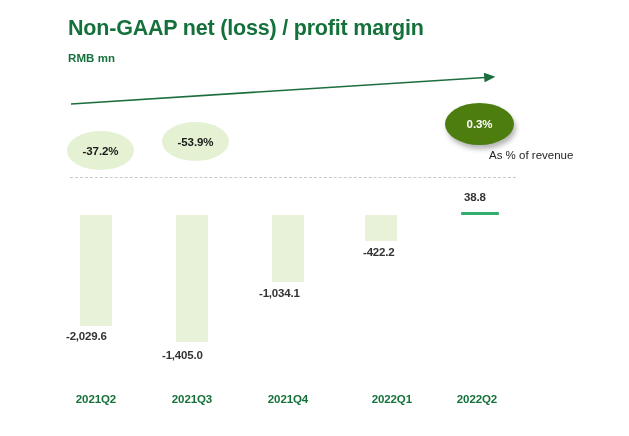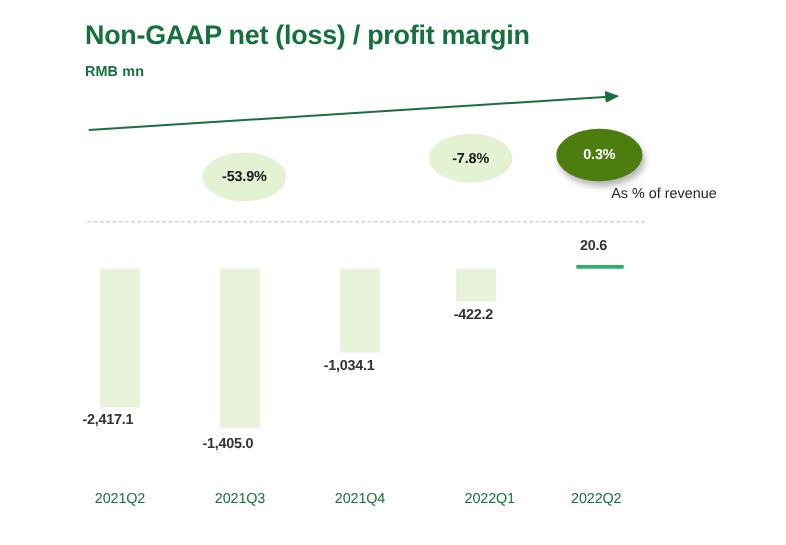--- a/index.html
+++ b/index.html
@@ -29,65 +29,65 @@
   .legend{position:absolute;font-size:11.5px;color:#262626;white-space:nowrap;}
 
   .zeroline{position:absolute;border-top:1.5px dashed #c9c9c9;}
 
   .bar{position:absolute;background:#e7f2d9;}
   .posmark{position:absolute;background:#2fae6e;height:2.5px;border-radius:1px;}
 
   .vallabel{position:absolute;font-size:11.5px;font-weight:bold;color:#333333;
             white-space:nowrap;letter-spacing:-0.2px;}
 
-  .xlabel{position:absolute;font-size:11.5px;font-weight:normal;color:#15713c;
+  .xlabel{position:absolute;font-size:11.5px;font-weight:bold;color:#15713c;
           white-space:nowrap;letter-spacing:-0.1px;text-align:center;}
 </style>
 </head>
 <body>
 
 <div id="chart">
 
   <div class="title">Non-GAAP net (loss) / profit margin</div>
   <div class="subtitle">RMB mn</div>
 
   <svg class="arrow-svg" viewBox="0 0 629 436">
     <defs>
       <marker id="arrowhead" markerWidth="7" markerHeight="6" refX="5.5" refY="3" orient="auto" markerUnits="strokeWidth">
         <path d="M0,0 L7,3 L0,6 Z" fill="#1c6e3e"></path>
       </marker>
     </defs>
     <line x1="71" y1="100" x2="493" y2="73" stroke="#1c6e3e" stroke-width="1.6" marker-end="url(#arrowhead)"></line>
   </svg>
 
+  <div class="bubble neg" style="left:67px;top:127px;width:67px;height:39px;">
+    <span>-37.2%</span>
+  </div>
   <div class="bubble neg" style="left:162px;top:118px;width:67px;height:39px;">
     <span>-53.9%</span>
-  </div>
-  <div class="bubble neg" style="left:343px;top:103px;width:67px;height:39px;">
-    <span>-7.8%</span>
   </div>
   <div class="bubble pos" style="left:445px;top:99px;width:69px;height:42px;">
     <span>0.3%</span>
   </div>
 
   <div class="legend" style="left:489px;top:145px;">As % of revenue</div>
 
   <div class="zeroline" style="left:70px;top:173px;width:446px;"></div>
 
   <div class="bar" style="left:80px;top:211px;width:32px;height:111px;"></div>
   <div class="bar" style="left:176px;top:211px;width:32px;height:127px;"></div>
   <div class="bar" style="left:272px;top:211px;width:32px;height:67px;"></div>
   <div class="bar" style="left:365px;top:211px;width:32px;height:26px;"></div>
   <div class="posmark" style="left:461px;top:208px;width:38px;"></div>
 
-  <div class="vallabel" style="left:66px;top:326px;">-2,417.1</div>
+  <div class="vallabel" style="left:66px;top:326px;">-2,029.6</div>
   <div class="vallabel" style="left:162px;top:345px;">-1,405.0</div>
   <div class="vallabel" style="left:259px;top:283px;">-1,034.1</div>
   <div class="vallabel" style="left:363px;top:242px;">-422.2</div>
-  <div class="vallabel" style="left:464px;top:187px;">20.6</div>
+  <div class="vallabel" style="left:464px;top:187px;">38.8</div>
 
   <div class="xlabel" style="left:66px;top:389px;width:60px;">2021Q2</div>
   <div class="xlabel" style="left:162px;top:389px;width:60px;">2021Q3</div>
   <div class="xlabel" style="left:258px;top:389px;width:60px;">2021Q4</div>
   <div class="xlabel" style="left:352px;top:389px;width:60px;text-align:right;">2022Q1</div>
   <div class="xlabel" style="left:447px;top:389px;width:60px;">2022Q2</div>
 
 </div>
 
 </body></html>

